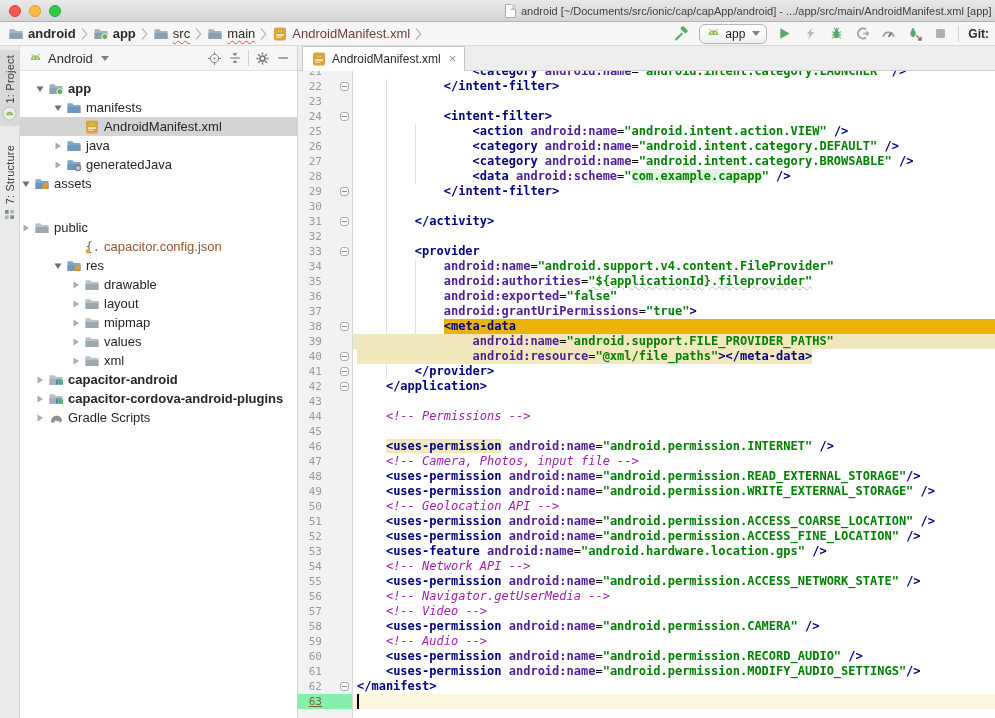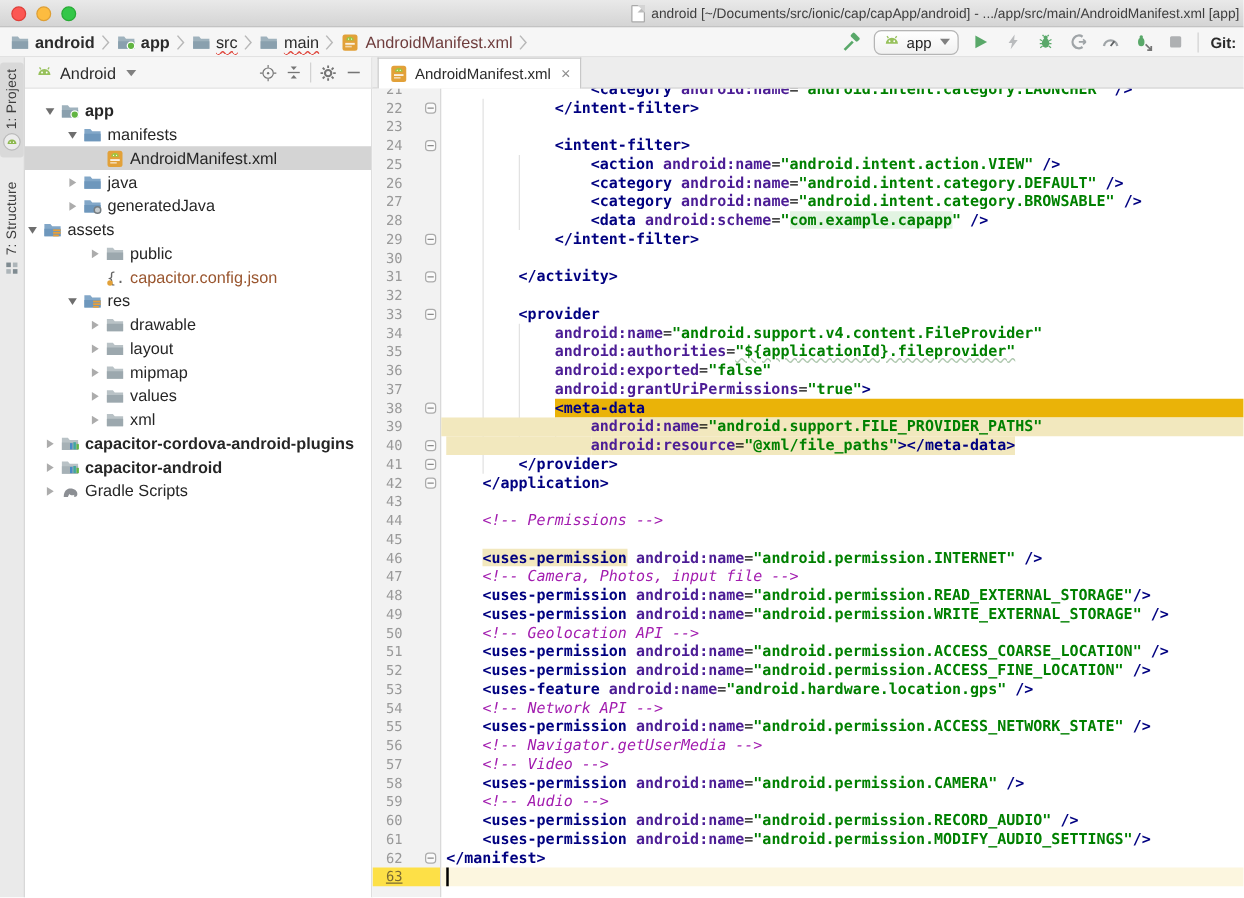--- a/index.html
+++ b/index.html
@@ -61,21 +61,21 @@
   .tabbar{height:25px;background:#EDEDED;border-bottom:1px solid #CFCFCF;display:flex;align-items:flex-end;padding-left:4px;}
   .tab{height:25px;margin-bottom:-1px;background:#fff;border:1px solid #C8C8C8;border-bottom:none;
     display:flex;align-items:center;gap:5px;padding:0 8px;font-size:12px;color:#2B2B2B;}
   .tabclose{color:#8E8E8E;font-size:13px;margin-left:3px;line-height:10px;}
   .ebody{flex:1;display:flex;overflow:hidden;background:#fff;}
   .gutter{width:55px;background:#F2F2F2;border-right:1px solid #D9D9D9;flex:none;
     font-family:"DejaVu Sans Mono",monospace;font-size:11px;color:#999;margin-top:-7px;}
   .grow{height:15px;line-height:15px;display:flex;}
   .grow .gnum{width:24px;text-align:right;}
   .grow .gfold{flex:1;position:relative;}
-  .grow.caretg{background:#fde047;color:#7A6A33;text-decoration:underline;}
+  .grow.caretg{background:#86efac;color:#7A6A33;text-decoration:underline;}
   .foldbox{position:absolute;right:3px;top:3px;width:9px;height:9px;border:1px solid #ABABAB;border-radius:3px;background:#FBFBFB;}
   .foldbox:after{content:"";position:absolute;left:1px;right:1px;top:3px;height:1px;background:#8B8B8B;}
   .codecol{flex:1;margin-top:-7px;position:relative;min-width:0;
     font-family:"DejaVu Sans Mono",monospace;font-size:12px;color:#000;}
   .line{display:flex;height:15px;line-height:15px;white-space:pre;padding-left:4px;position:relative;z-index:1;}
   .lc{white-space:pre;}
   .ind{white-space:pre;}
   .fill{flex:1;}
   .hl-full{background:#F2E8BE;}
   .hl-text .ind,.hl-text .lc{background:#F2E8BE;}
@@ -418,21 +418,21 @@
                 <path d="M1.5 7 h13 V13 h-13 z" fill="#6E97BC"></path>
                 <g fill="#E8A039">
                   <rect x="8.5" y="7.5" width="6" height="1.4"></rect>
                   <rect x="8.5" y="9.6" width="6" height="1.4"></rect>
                   <rect x="8.5" y="11.7" width="4.5" height="1.4"></rect>
                 </g>
               </svg>
             </span>
             <span>assets</span>
           </div>
-          <div class="trow" style="padding-left: 50px;">
+          <div class="trow" style=" margin-top: 25px;">
             <span class="tarrow">
               <svg width="10" height="10" viewBox="0 0 10 10">
                 <path d="M2.5 1.5 L8 5 L2.5 8.5 z" fill="#ACACAC"></path>
               </svg>
             </span>
             <span class="ticon">
               <svg width="16" height="16" viewBox="0 0 16 16">
                 <path d="M1.5 13 V3.2 h4.8 l1.5 1.7 h6.7 V13 z" fill="#B9C2C6"></path>
                 <path d="M1.5 7 h13 V13 h-13 z" fill="#9CA8AE"></path>
               </svg>
@@ -546,38 +546,38 @@
             </span>
             <span class="ticon">
               <svg width="16" height="16" viewBox="0 0 16 16">
                 <path d="M1.5 13 V3.2 h4.8 l1.5 1.7 h6.7 V13 z" fill="#B9C2C6"></path>
                 <path d="M1.5 7 h13 V13 h-13 z" fill="#A6B1B6"></path>
                 <rect x="8" y="7.5" width="2" height="5" fill="#4A88C7"></rect>
                 <rect x="10.7" y="6.8" width="2" height="5.7" fill="#3FA7A0"></rect>
                 <rect x="13.2" y="8.3" width="1.9" height="4.2" fill="#62B543"></rect>
               </svg>
             </span>
-            <span>capacitor-cordova-android-plugins</span>
+            <span>capacitor-android</span>
           </div>
           <div class="trow bold" style="padding-left: 14px;">
             <span class="tarrow">
               <svg width="10" height="10" viewBox="0 0 10 10">
                 <path d="M2.5 1.5 L8 5 L2.5 8.5 z" fill="#ACACAC"></path>
               </svg>
             </span>
             <span class="ticon">
               <svg width="16" height="16" viewBox="0 0 16 16">
                 <path d="M1.5 13 V3.2 h4.8 l1.5 1.7 h6.7 V13 z" fill="#B9C2C6"></path>
                 <path d="M1.5 7 h13 V13 h-13 z" fill="#A6B1B6"></path>
                 <rect x="8" y="7.5" width="2" height="5" fill="#4A88C7"></rect>
                 <rect x="10.7" y="6.8" width="2" height="5.7" fill="#3FA7A0"></rect>
                 <rect x="13.2" y="8.3" width="1.9" height="4.2" fill="#62B543"></rect>
               </svg>
             </span>
-            <span>capacitor-android</span>
+            <span>capacitor-cordova-android-plugins</span>
           </div>
           <div class="trow" style="padding-left: 14px;">
             <span class="tarrow">
               <svg width="10" height="10" viewBox="0 0 10 10">
                 <path d="M2.5 1.5 L8 5 L2.5 8.5 z" fill="#ACACAC"></path>
               </svg>
             </span>
             <span class="ticon">
               <svg width="16" height="16" viewBox="0 0 16 16">
                 <path fill="#8C8F94" d="M3 12.5 c0-4.6 2.4-6.7 5.3-6.7 c3.4 0 5.6 2 5.6 4.3 c0 1.7-1.3 2.7-2.8 2.3 l.4-1.6 c-1.5 .9-3.3 .4-4.1-.7 l-1.1 2.4 z"></path>

